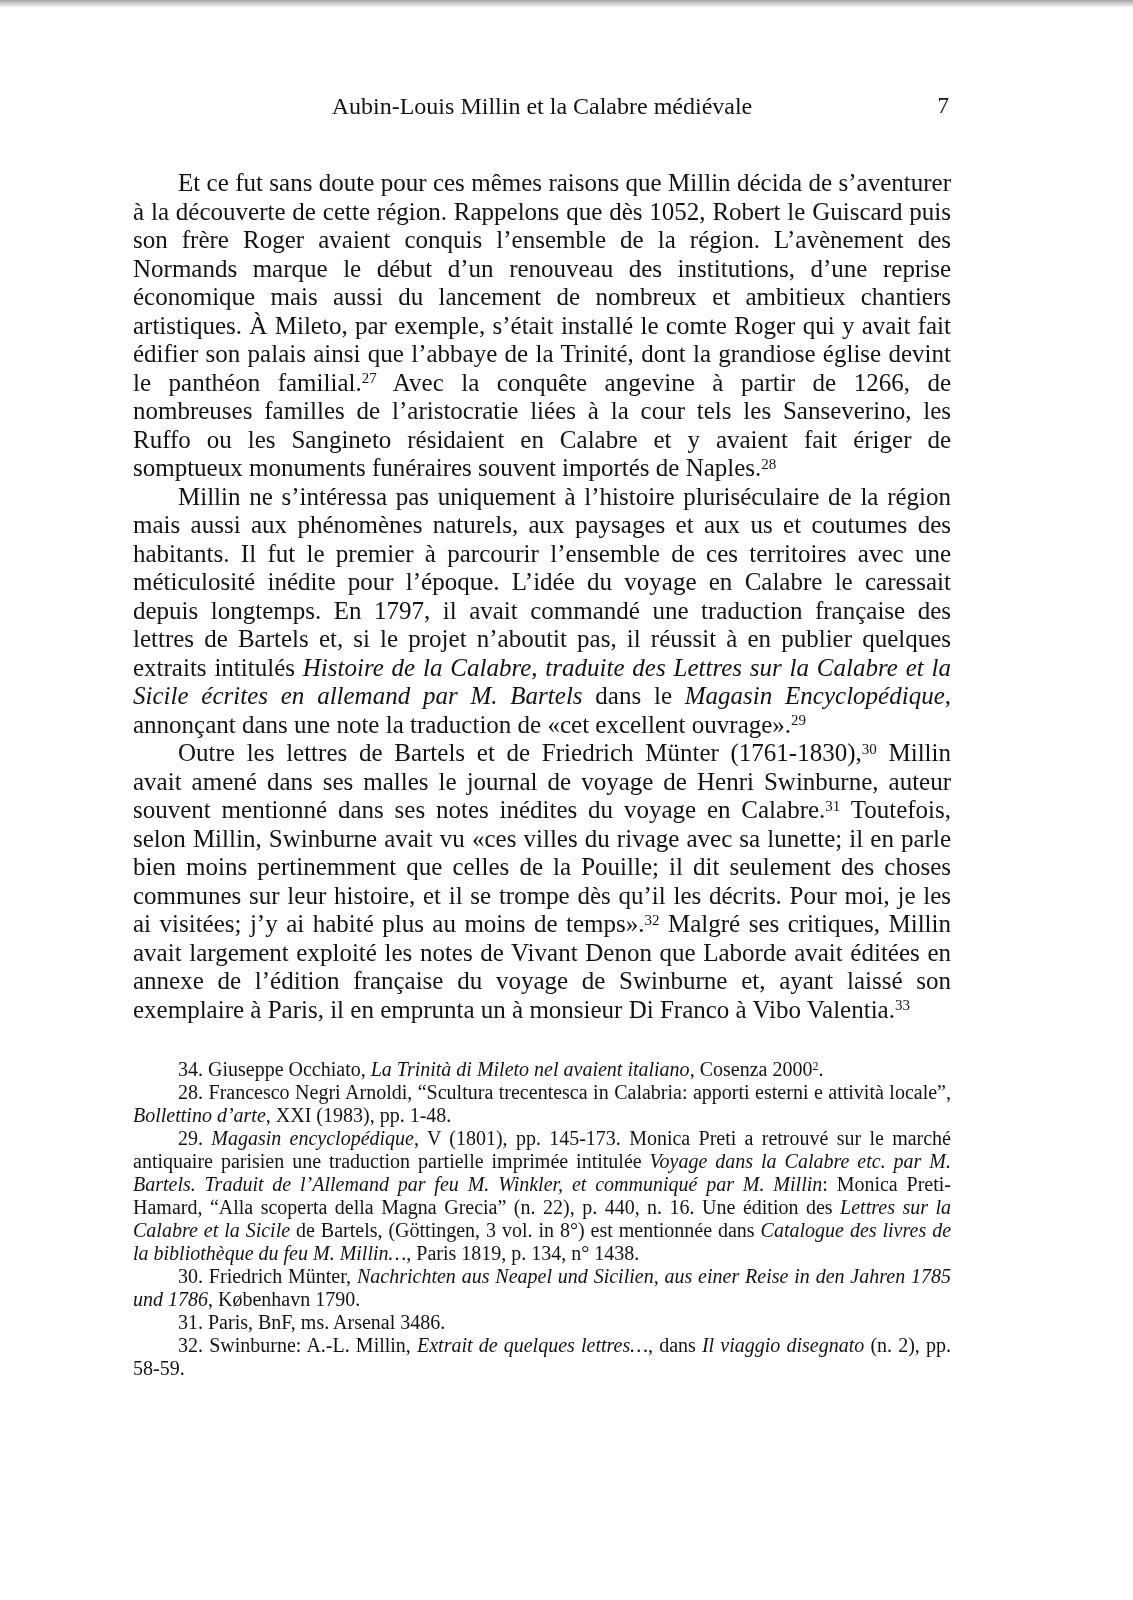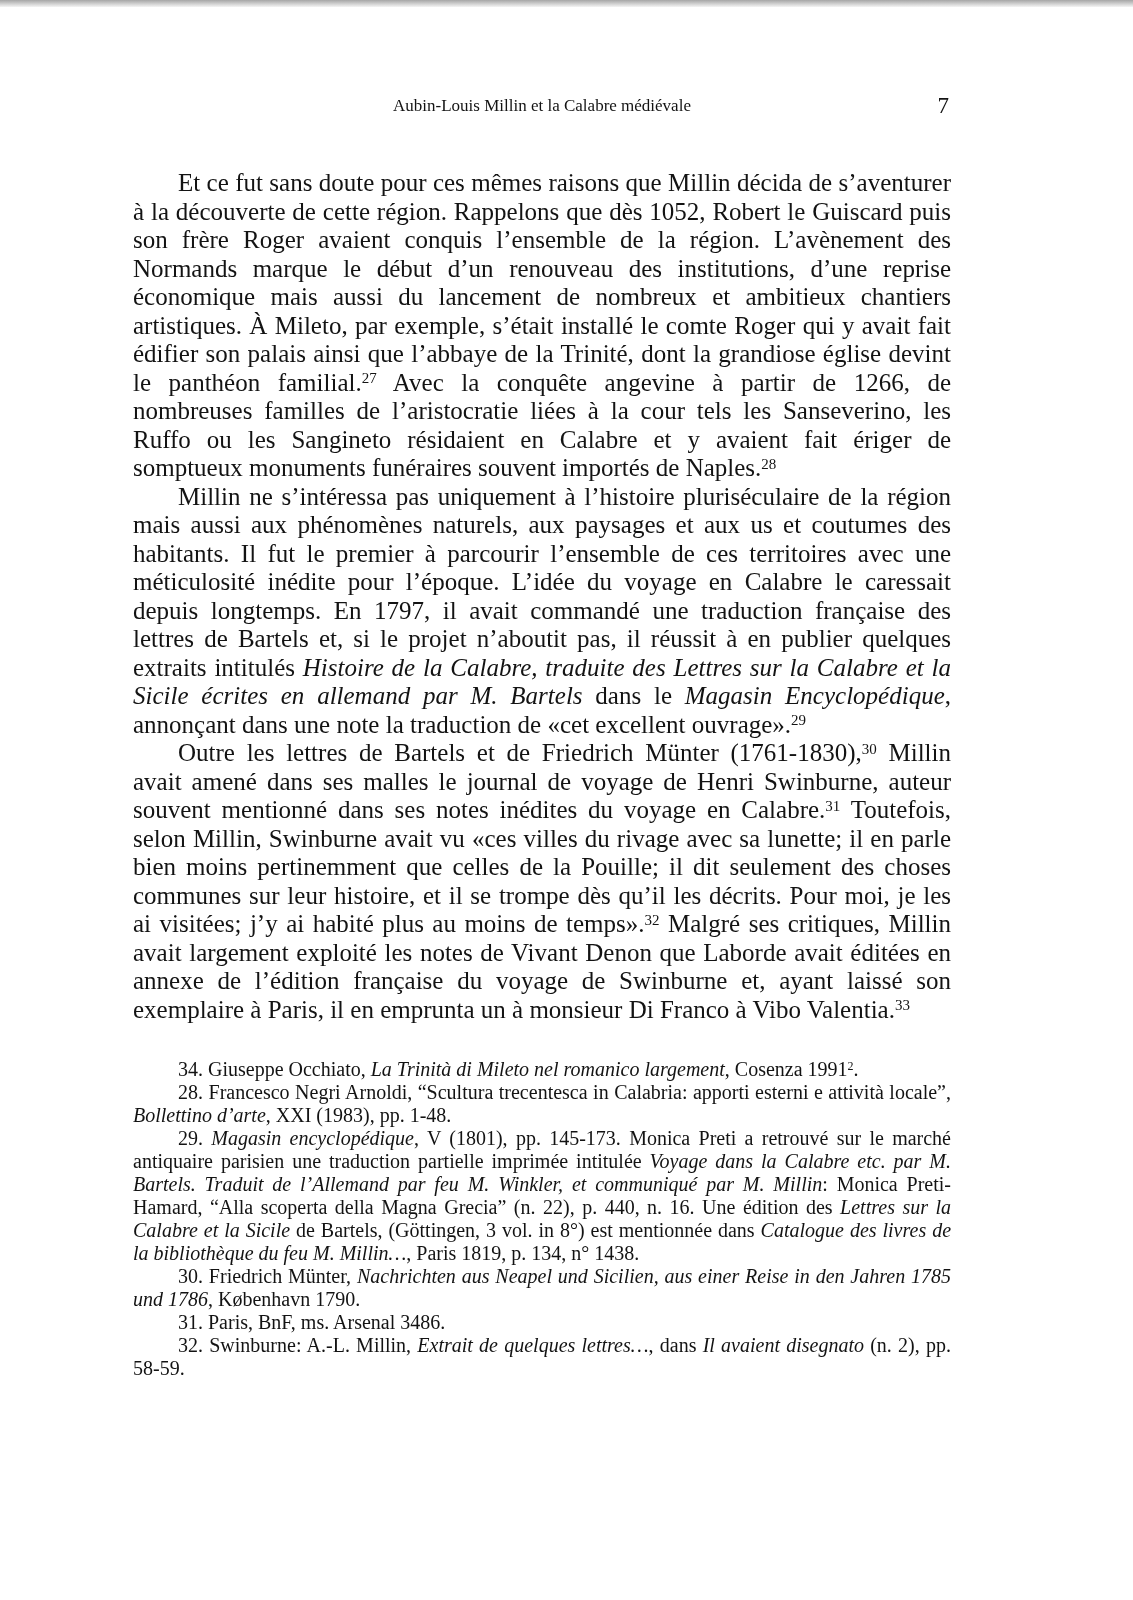--- a/index.html
+++ b/index.html
@@ -24,21 +24,21 @@
     left: 133px;
     top: 92px;
     width: 818px;
   }
   .page-header {
     position: relative;
     height: 28px;
   }
   .running-title {
     text-align: center;
-    font-size: 17px;
+    font-size: 24px;
     line-height: 28px;
   }
   .page-number {
     position: absolute;
     right: 2px;
     top: 0;
     font-size: 23px;
     line-height: 28px;
   }
   .body-text {
@@ -77,22 +77,22 @@
       <div class="page-number">7</div>
     </header>
 
     <main class="body-text">
       <p><span>Et ce fut sans doute pour ces mêmes raisons que Millin décida de s’aventurer à la découverte de cette région. Rappelons que dès 1052, Robert le Guiscard puis son frère Roger avaient conquis l’ensemble de la région. L’avènement des Normands marque le début d’un renouveau des institutions, d’une reprise économique mais aussi du lancement de nombreux et ambitieux chantiers artistiques. À Mileto, par exemple, s’était installé le comte Roger qui y avait fait édifier son palais ainsi que l’abbaye de la Trinité, dont la grandiose église devint le panthéon familial.</span><sup>27</sup><span> Avec la conquête angevine à partir de 1266, de nombreuses familles de l’aristocratie liées à la cour tels les Sanseverino, les Ruffo ou les Sangineto résidaient en Calabre et y avaient fait ériger de somptueux monuments funéraires souvent importés de Naples.</span><sup>28</sup></p>
       <p><span>Millin ne s’intéressa pas uniquement à l’histoire pluriséculaire de la région mais aussi aux phénomènes naturels, aux paysages et aux us et coutumes des habitants. Il fut le premier à parcourir l’ensemble de ces territoires avec une méticulosité inédite pour l’époque. L’idée du voyage en Calabre le caressait depuis longtemps. En 1797, il avait commandé une traduction française des lettres de Bartels et, si le projet n’aboutit pas, il réussit à en publier quelques extraits intitulés </span><i>Histoire de la Calabre, traduite des Lettres sur la Calabre et la Sicile écrites en allemand par M. Bartels</i><span> dans le </span><i>Magasin Encyclopédique</i><span>, annonçant dans une note la traduction de «cet excellent ouvrage».</span><sup>29</sup></p>
       <p><span>Outre les lettres de Bartels et de Friedrich Münter (1761-1830),</span><sup>30</sup><span> Millin avait amené dans ses malles le journal de voyage de Henri Swinburne, auteur souvent mentionné dans ses notes inédites du voyage en Calabre.</span><sup>31</sup><span> Toutefois, selon Millin, Swinburne avait vu «ces villes du rivage avec sa lunette; il en parle bien moins pertinemment que celles de la Pouille; il dit seulement des choses communes sur leur histoire, et il se trompe dès qu’il les décrits. Pour moi, je les ai visitées; j’y ai habité plus au moins de temps».</span><sup>32</sup><span> Malgré ses critiques, Millin avait largement exploité les notes de Vivant Denon que Laborde avait éditées en annexe de l’édition française du voyage de Swinburne et, ayant laissé son exemplaire à Paris, il en emprunta un à monsieur Di Franco à Vibo Valentia.</span><sup>33</sup></p>
     </main>
 
     <section class="footnotes">
-      <p><span>34. Giuseppe Occhiato, </span><i>La Trinità di Mileto nel romanico largement</i><span>, Cosenza 1991</span><sup>2</sup><span>.</span></p>
+      <p><span>34. Giuseppe Occhiato, </span><i>La Trinità di Mileto nel avaient italiano</i><span>, Cosenza 2000</span><sup>2</sup><span>.</span></p>
       <p><span>28. Francesco Negri Arnoldi, “Scultura trecentesca in Calabria: apporti esterni e attività locale”, </span><i>Bollettino d’arte</i><span>, XXI (1983), pp. 1-48.</span></p>
       <p><span>29. </span><i>Magasin encyclopédique</i><span>, V (1801), pp. 145-173. Monica Preti a retrouvé sur le marché antiquaire parisien une traduction partielle imprimée intitulée </span><i>Voyage dans la Calabre etc. par M. Bartels. Traduit de l’Allemand par feu M. Winkler, et communiqué par M. Millin</i><span>: Monica Preti-Hamard, “Alla scoperta della Magna Grecia” (n. 22), p. 440, n. 16. Une édition des </span><i>Lettres sur la Calabre et la Sicile</i><span> de Bartels, (Göttingen, 3 vol. in 8°) est mentionnée dans </span><i>Catalogue des livres de la bibliothèque du feu M. Millin…</i><span>, Paris 1819, p. 134, n° 1438.</span></p>
       <p><span>30. Friedrich Münter, </span><i>Nachrichten aus Neapel und Sicilien, aus einer Reise in den Jahren 1785 und 1786</i><span>, København 1790.</span></p>
       <p><span>31. Paris, BnF, ms. Arsenal 3486.</span></p>
-      <p><span>32. Swinburne: A.-L. Millin, </span><i>Extrait de quelques lettres…</i><span>, dans </span><i>Il avaient disegnato</i><span> (n. 2), pp. 58-59.</span></p>
+      <p><span>32. Swinburne: A.-L. Millin, </span><i>Extrait de quelques lettres…</i><span>, dans </span><i>Il viaggio disegnato</i><span> (n. 2), pp. 58-59.</span></p>
     </section>
 
   </div>
 </div>
 
 </body></html>

